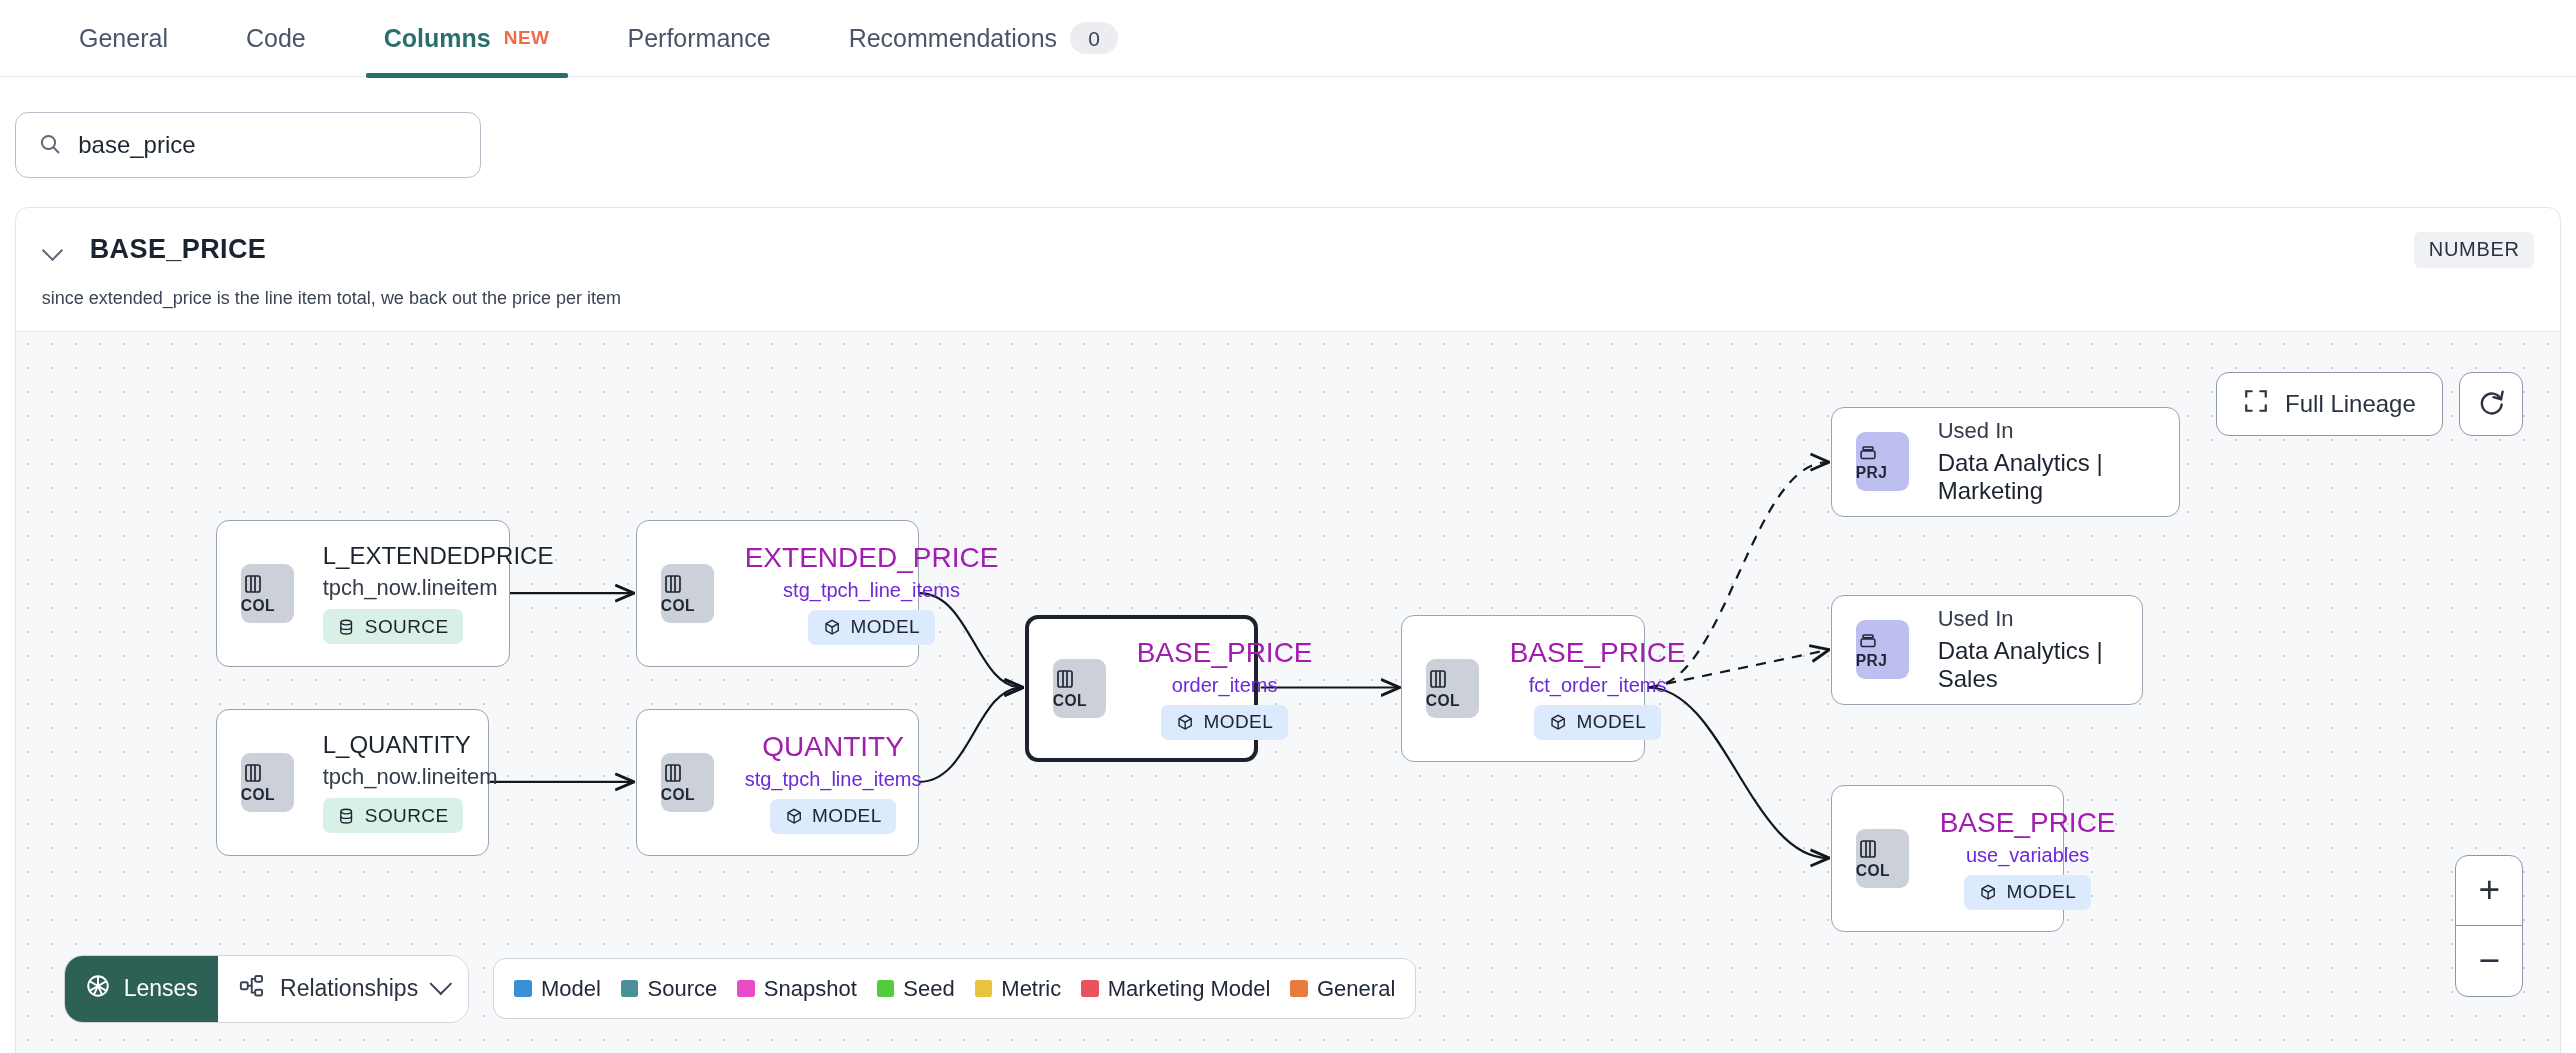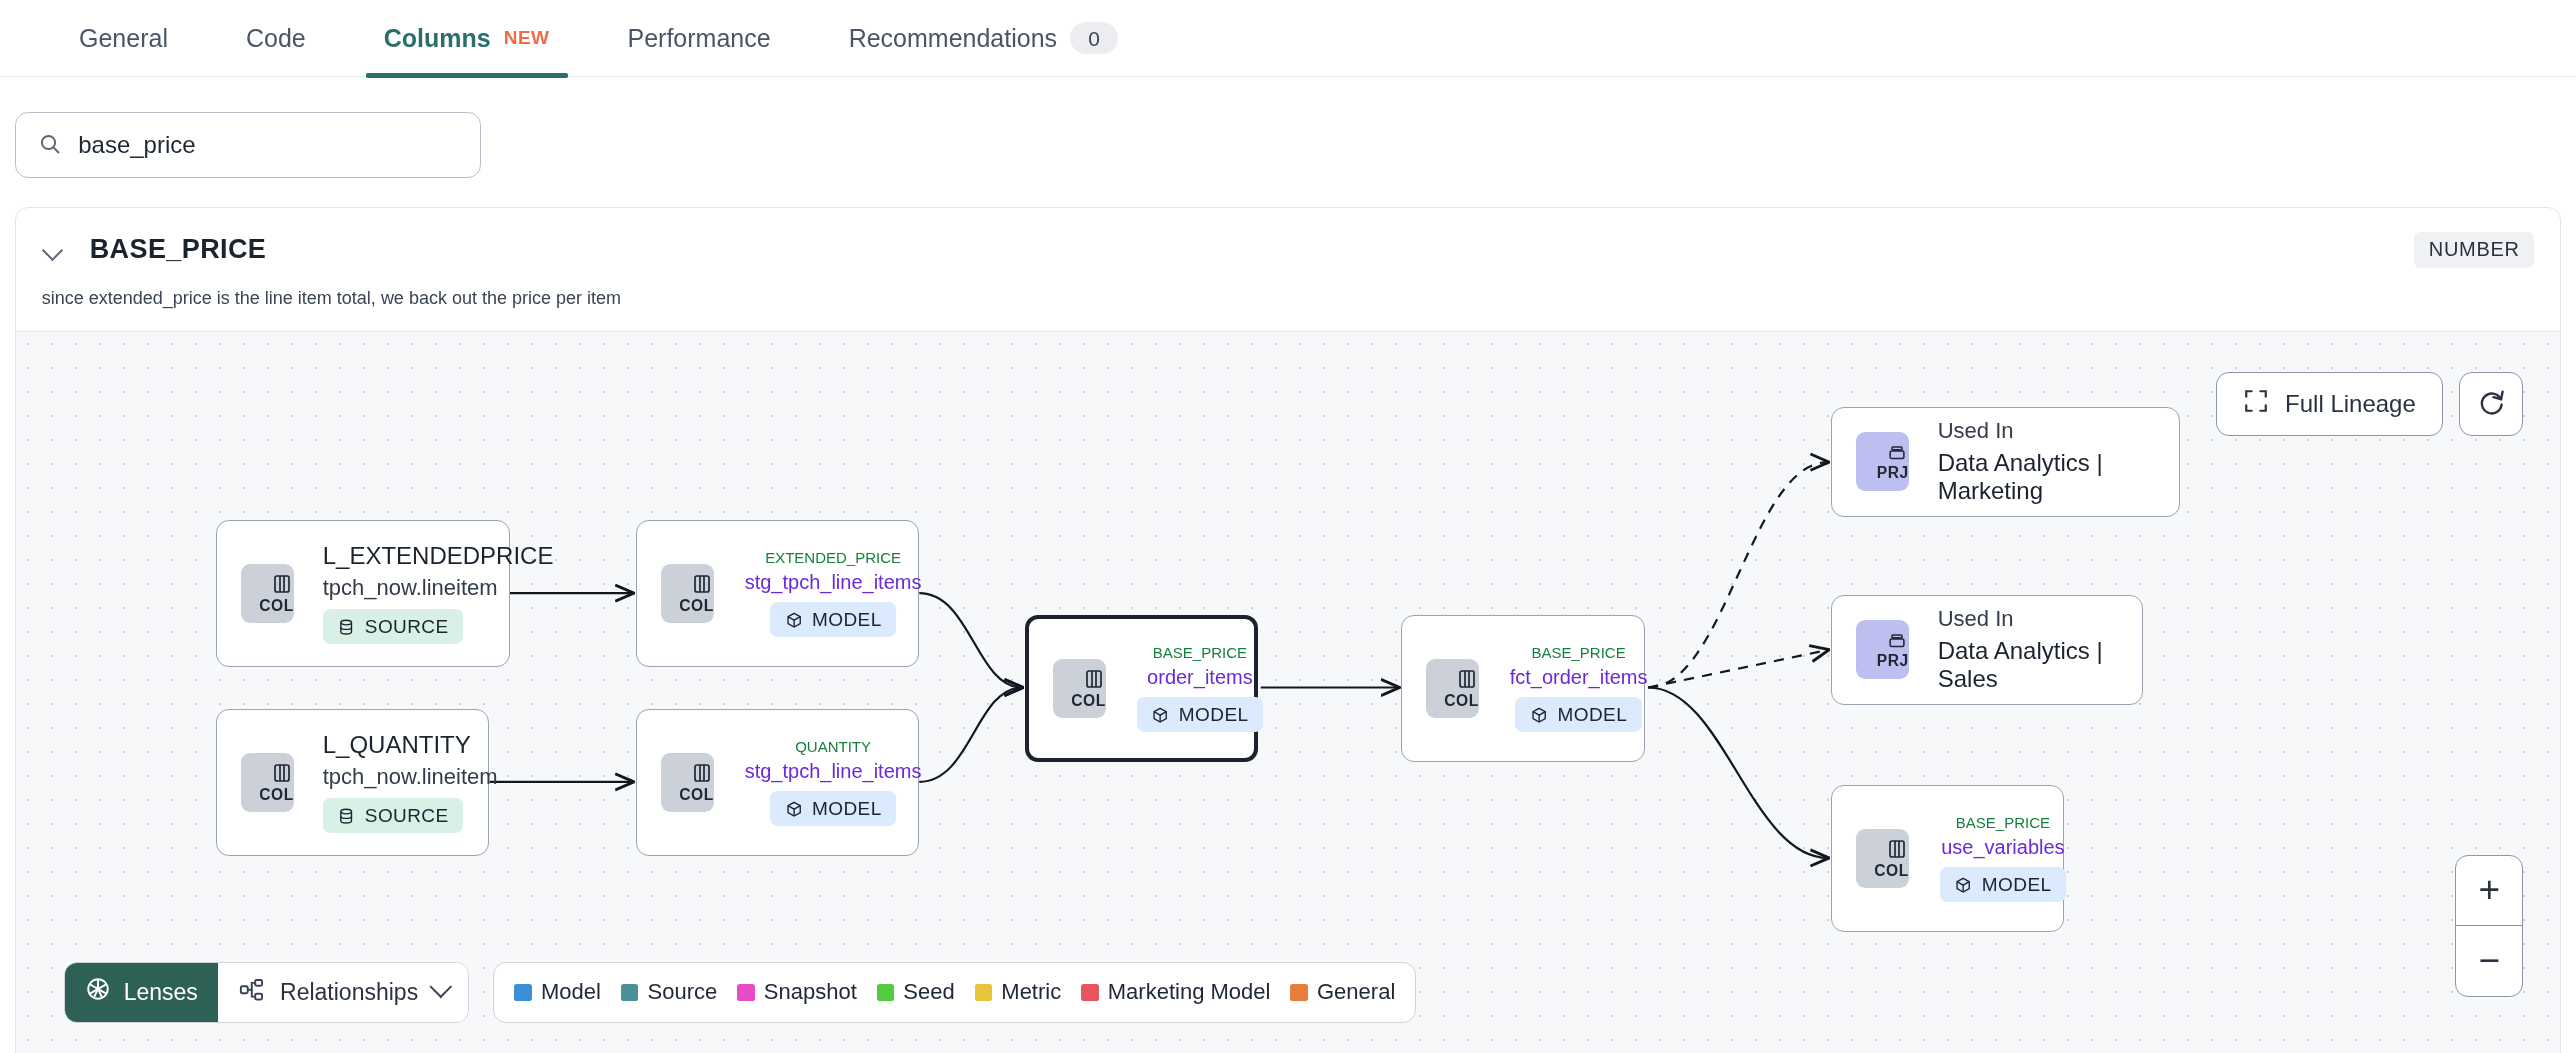--- a/index.html
+++ b/index.html
@@ -145,35 +145,35 @@
     cursor: pointer;
     z-index: 3;
   }
   .node.selected { border: 4.6px solid #1d222e; }
   .node-ic {
     width: 53px; height: 59px;
     background: #ccd1d9;
     border-radius: 9.2px;
     margin-left: 24px;
     display: flex; flex-direction: column;
-    align-items: flex-end; justify-content: center;
+    align-items: flex-start; justify-content: center;
     gap: 0.9px;
     flex: 0 0 53px;
   }
   .node-ic.prj { background: #bcbff0; }
   .node-ic span { font-size: 15.6px; font-weight: bold; color: #1f2733; letter-spacing: 0.5px; }
   .node-body {
     flex: 1;
     display: flex; flex-direction: column;
     align-items: center;
     padding: 0 22px;
     gap: 4.6px;
     margin-left: 9px;
   }
-  .node-title { font-size: 15px; color: #15803d; }
+  .node-title { font-size: 28px; color: #a21caf; }
   .node-sub { font-size: 20px; color: #6d28d9; }
   .badge {
     display: inline-flex; align-items: center;
     gap: 9.2px;
     font-size: 19px;
     padding: 6.4px 14.7px;
     border-radius: 7.3px;
     color: #1d2430;
     letter-spacing: 0.4px;
     margin-top: 3.7px;
@@ -222,25 +222,25 @@
   .zoomctl div:first-child { border-bottom: 1.8px solid #8d96a4; }
 
   
   .bottombar {
     position: absolute; left: 48px; bottom: 42px;
     display: flex; align-items: center; gap: 24px;
     z-index: 6;
   }
   .lensgroup {
     display: flex;
-    border-radius: 13px;
+    border-radius: 19px;
     overflow: hidden;
     border: 1.8px solid #cfd4dc;
     background: #fff;
-    height: 61px;
+    height: 68px;
   }
   .lens-btn {
     background: #2e6156; color: #fff;
     display: flex; align-items: center; gap: 13px;
     padding: 0 20px;
     font-size: 23px;
     cursor: pointer;
   }
   .rel-btn {
     background: #fff; color: #2a3240;

